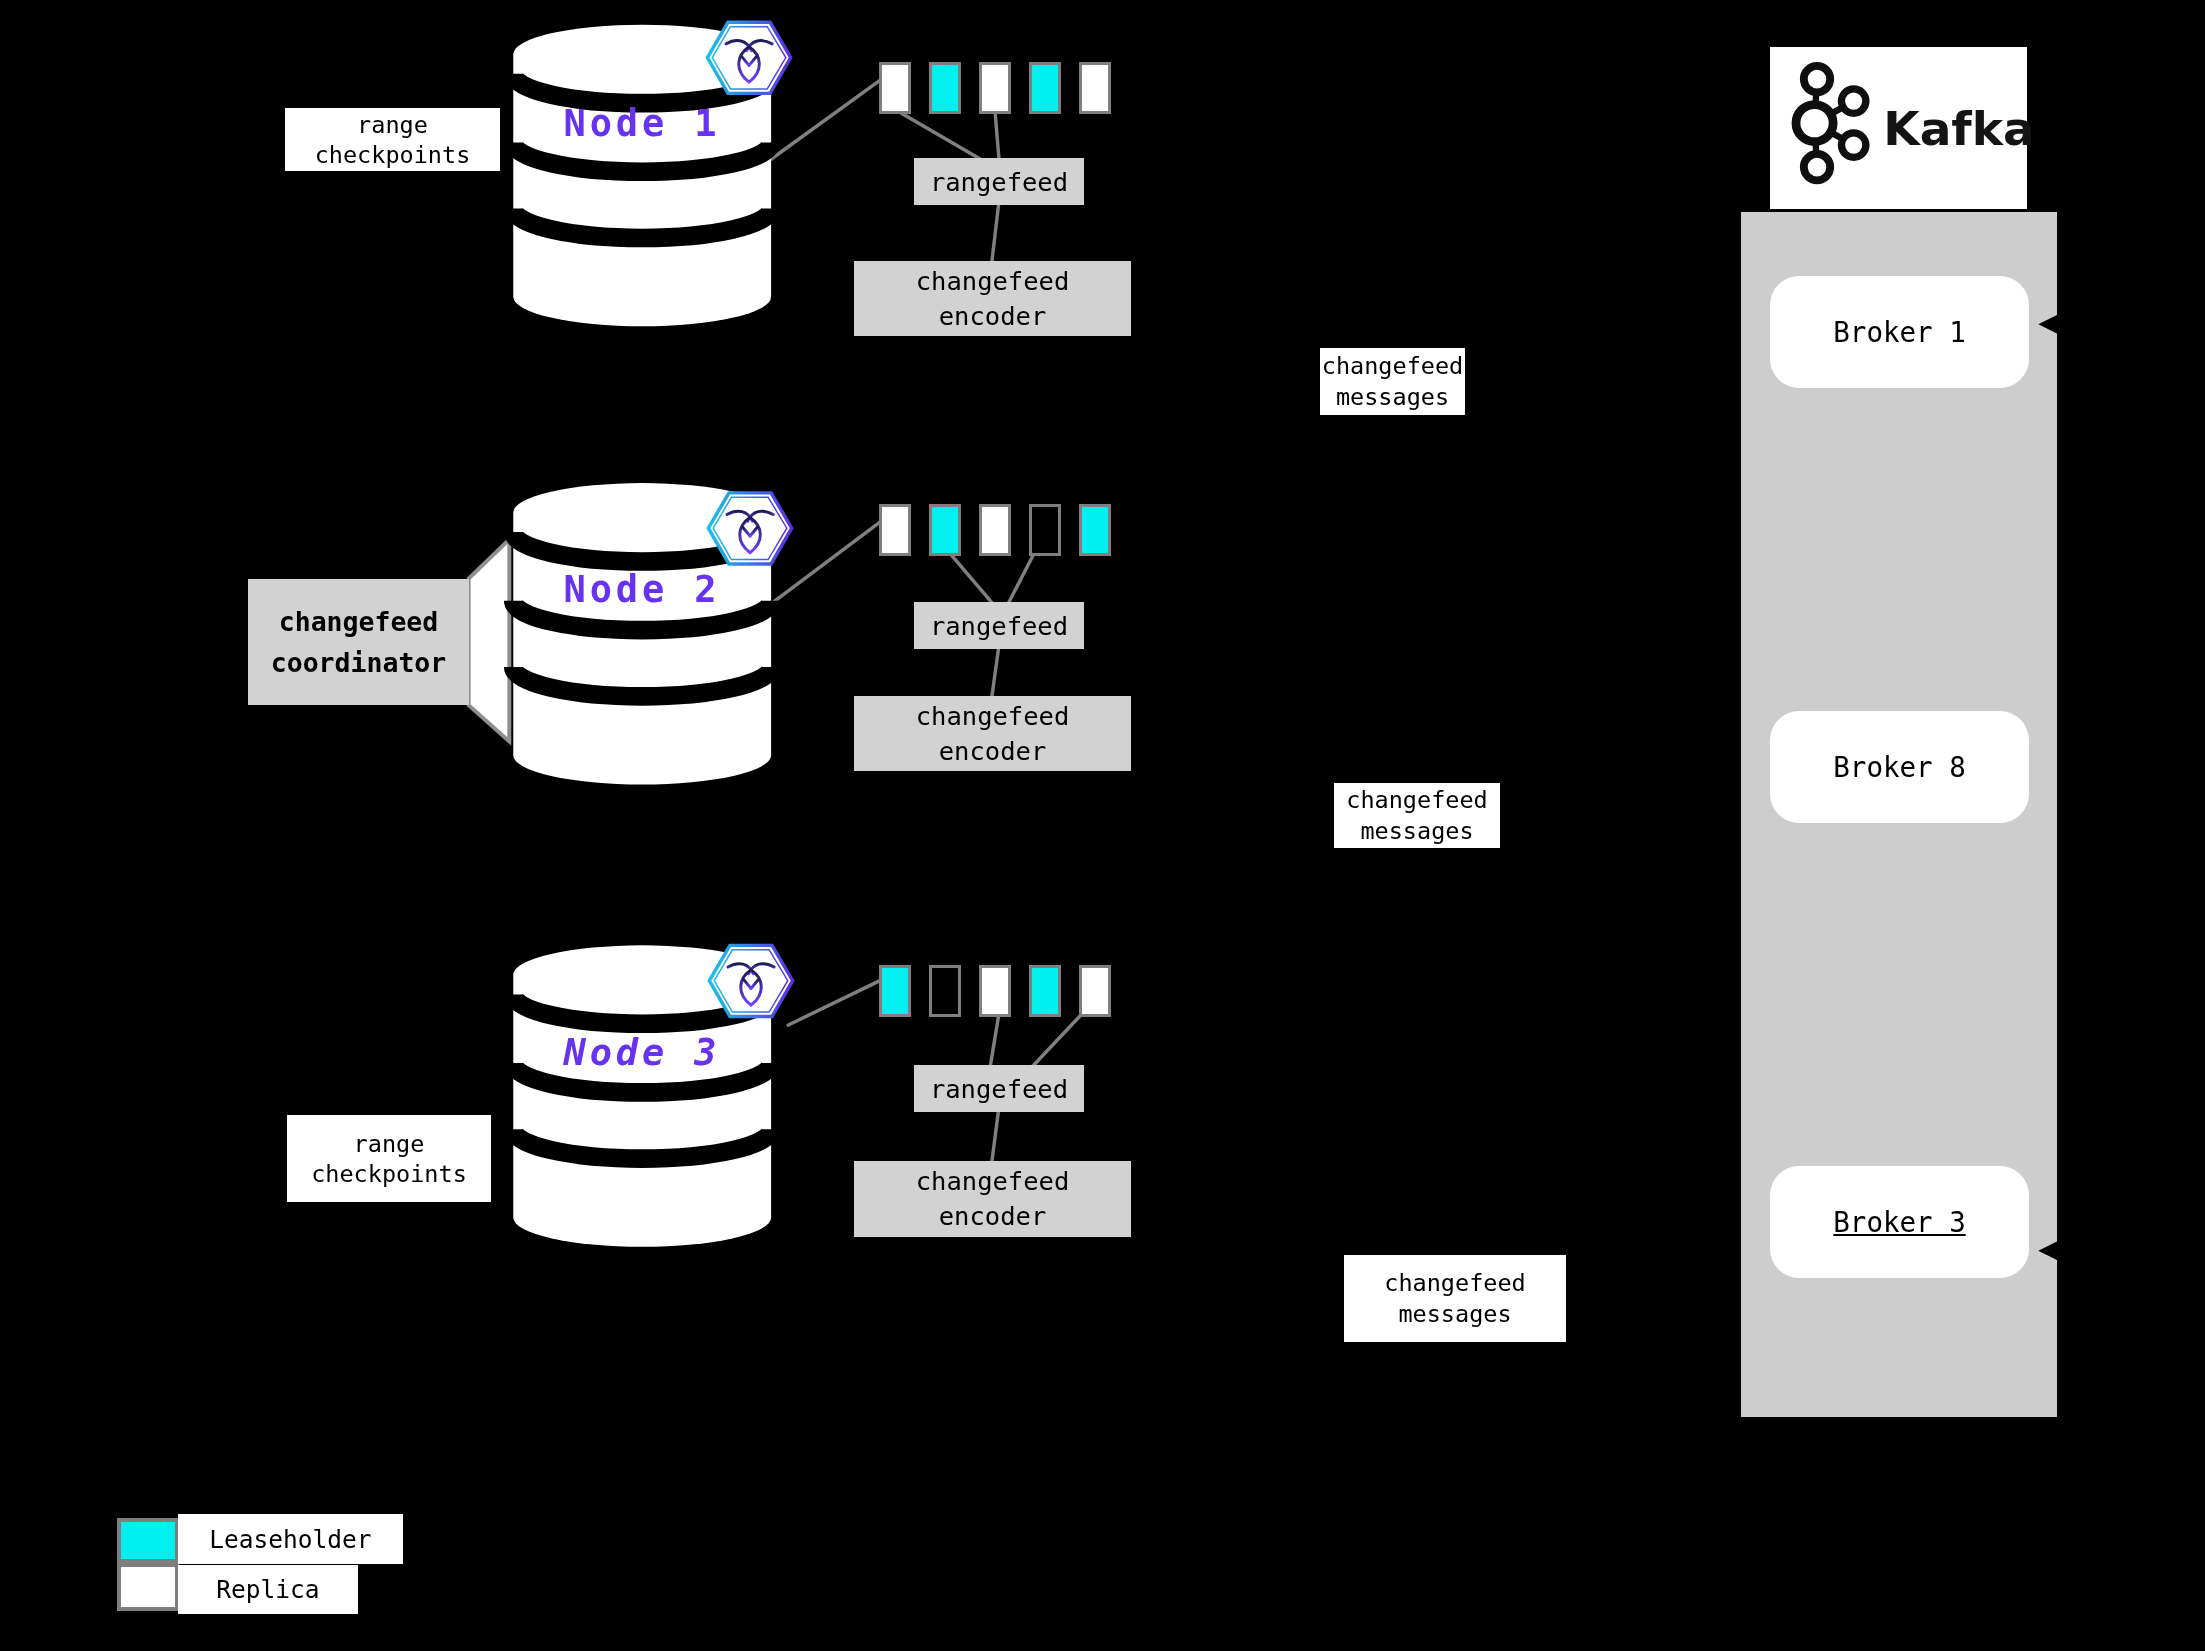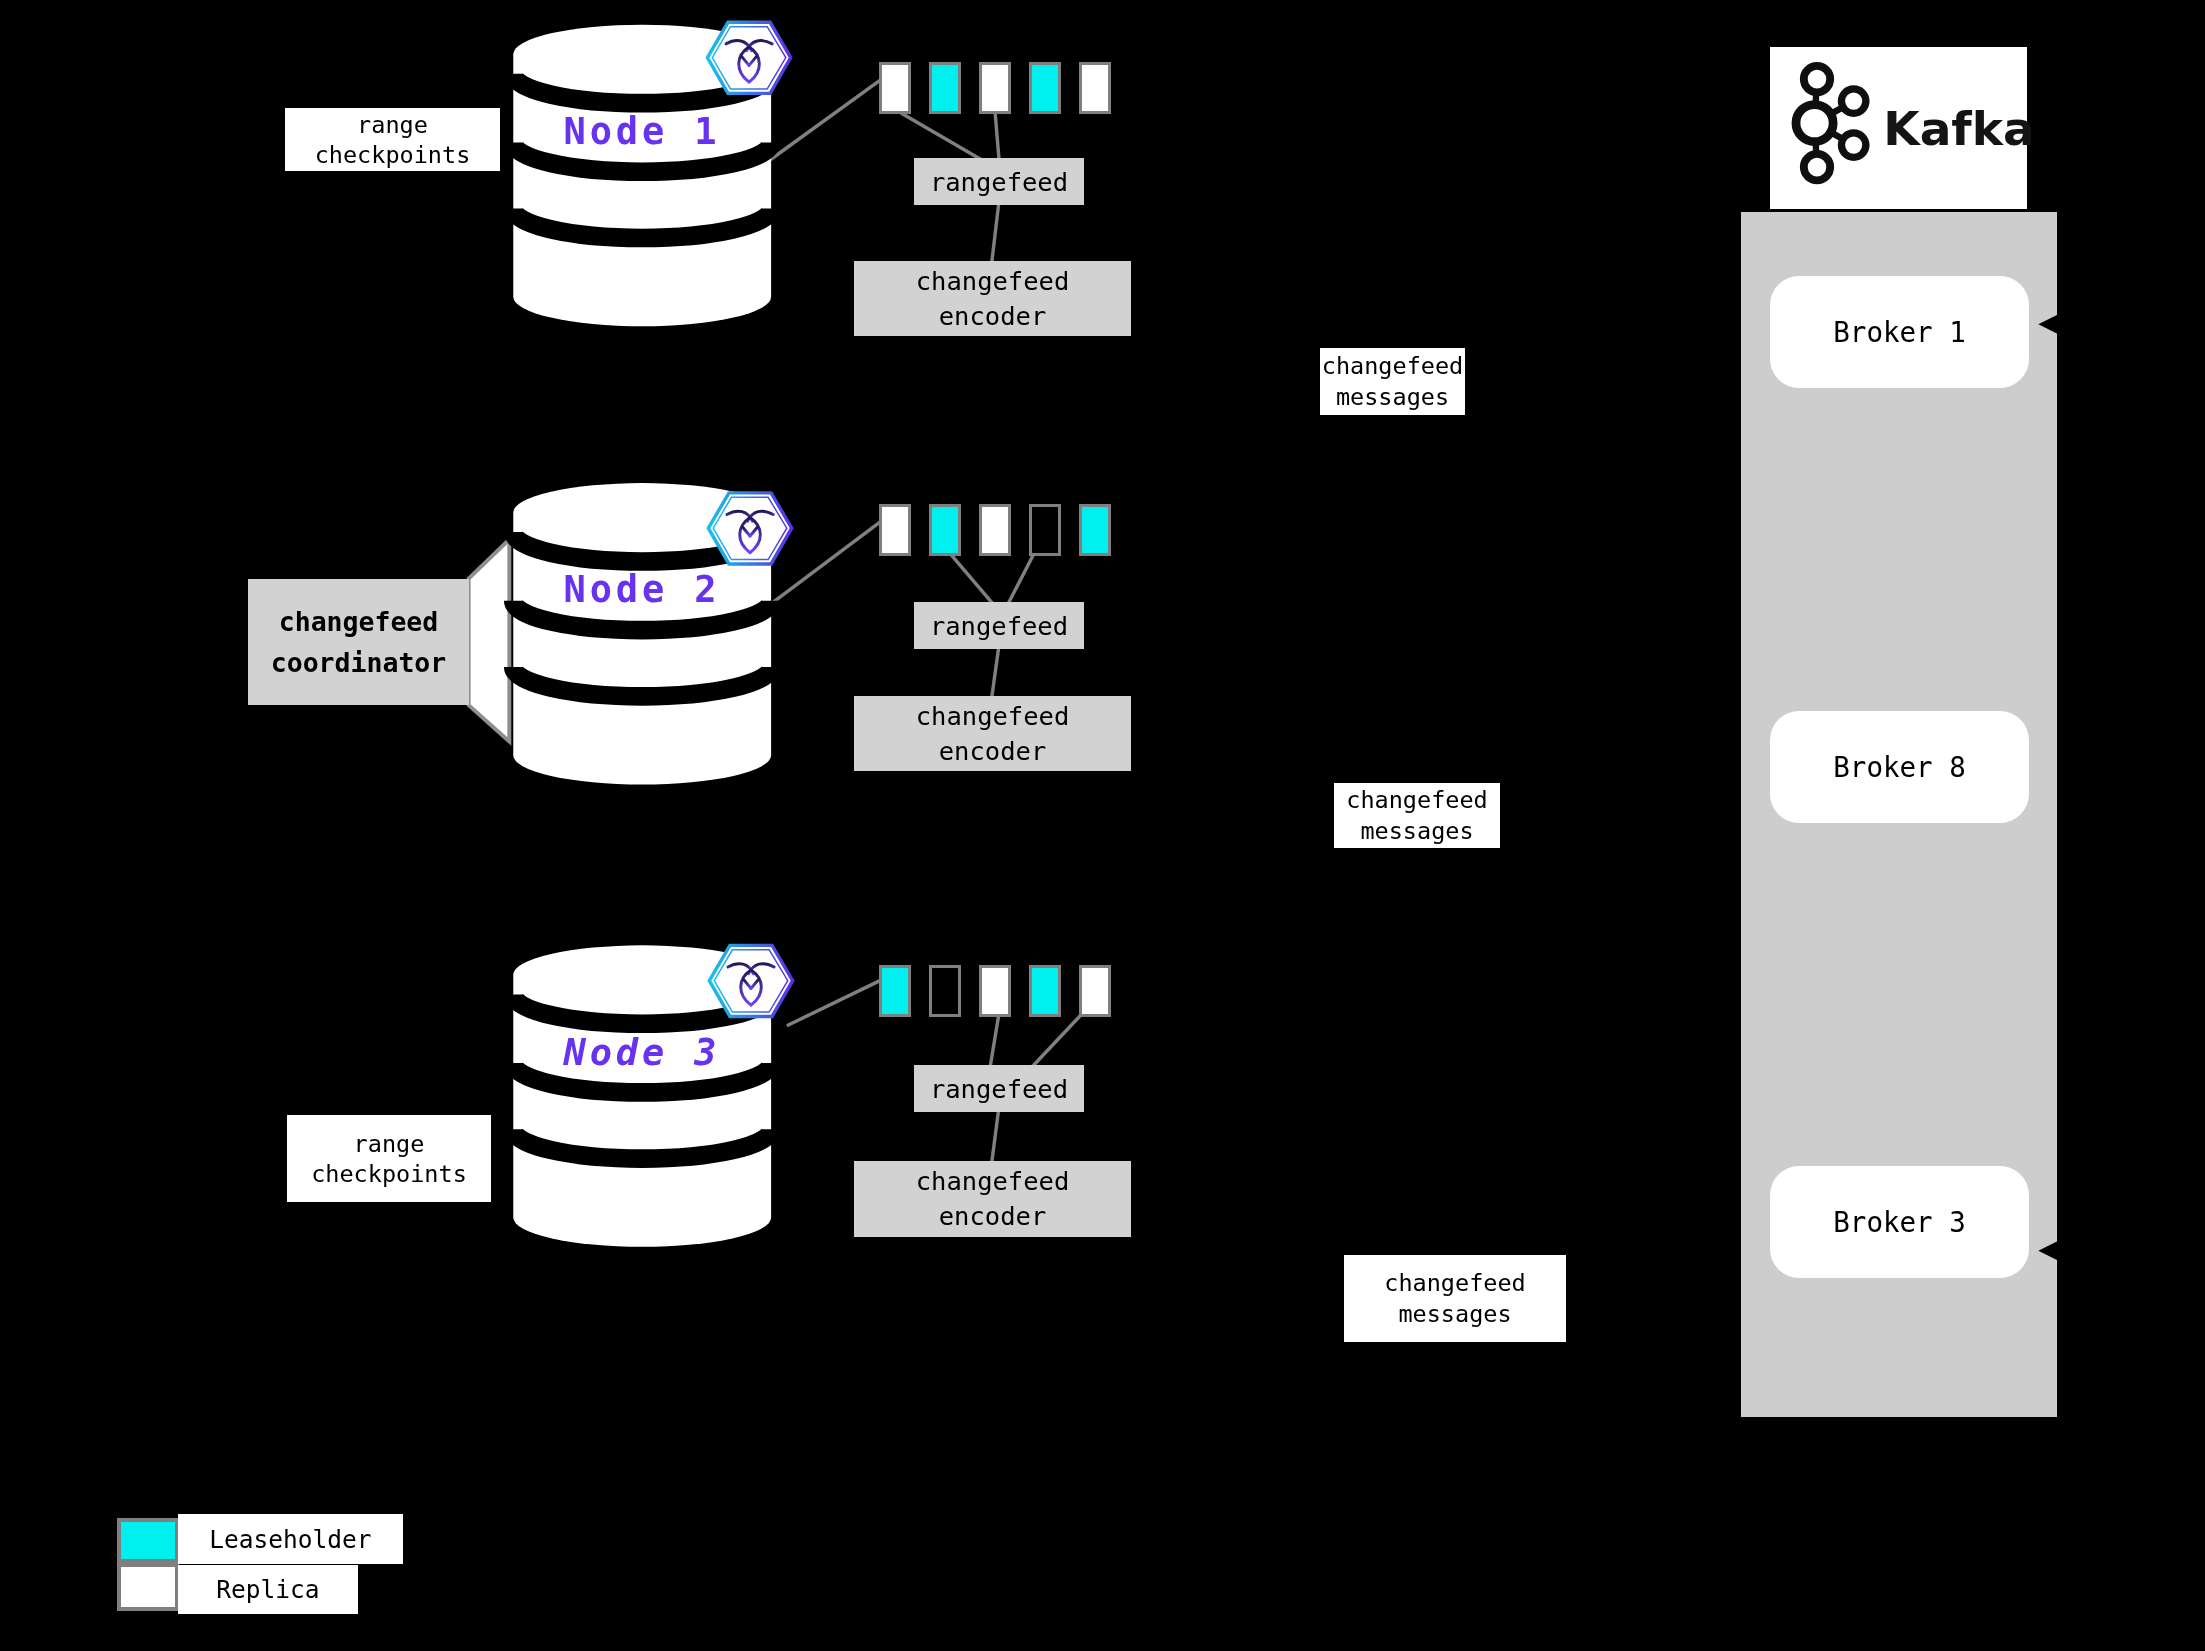--- a/index.html
+++ b/index.html
@@ -97,21 +97,21 @@
     <use href="#cylinder" x="1045" y="985"></use>
     <use href="#cylinder" x="1045" y="1928"></use>
 
     <use href="#crdb-hex" x="1443" y="45"></use>
     <use href="#crdb-hex" x="1445" y="1005"></use>
     <use href="#crdb-hex" x="1447" y="1928"></use>
   </svg>
 
   <div class="abs whitebox center pre checkpoints" style="left:285px;top:108px;width:215px;height:63px;">range
 checkpoints</div>
-  <div class="abs center node-label" style="left:512px;top:112px;width:260px;height:39px;">Node 1</div>
+  <div class="abs center node-label" style="left:512px;top:104px;width:260px;height:39px;">Node 1</div>
   <div class="abs range-box" style="left: 879px; top: 62px; background: rgb(255, 255, 255);"></div>
   <div class="abs range-box" style="left: 929px; top: 62px; background: rgb(0, 239, 239);"></div>
   <div class="abs range-box" style="left: 979px; top: 62px; background: rgb(255, 255, 255);"></div>
   <div class="abs range-box" style="left: 1029px; top: 62px; background: rgb(0, 239, 239);"></div>
   <div class="abs range-box" style="left: 1079px; top: 62px; background: rgb(255, 255, 255);"></div>
   <div class="abs center rangefeed" style="left:914px;top:158px;width:170px;height:47px;">rangefeed</div>
   <div class="abs center pre encoder" style="left:854px;top:261px;width:277px;height:75px;">changefeed
 encoder</div>
   <div class="abs center pre messages" style="left:1320px;top:348px;width:145px;height:67px;">changefeed
 messages</div>
@@ -160,21 +160,21 @@
         <circle cx="55" cy="215" r="27" stroke-width="16"></circle>
         <circle cx="130" cy="80" r="25" stroke-width="15"></circle>
         <circle cx="130" cy="170" r="25" stroke-width="15"></circle>
       </g>
     </svg>
     <div class="abs center kafka-word" style="left:123px;top:0px;width:132px;height:162px;text-align:right;">Kafka</div>
   </div>
 
   <div class="abs center broker" style="left:1770px;top:276px;width:259px;height:112px;">Broker 1</div>
   <div class="abs center broker" style="left:1770px;top:711px;width:259px;height:112px;">Broker 8</div>
-  <div class="abs center broker" style="left:1770px;top:1166px;width:259px;height:112px;">Broker 3</div>
+  <div class="abs center broker" style="left:1770px;top:1166px;width:259px;height:112px;text-decoration:underline;">Broker 3</div>
 
 
   <div class="abs legend-swatch" style="left: 117px; top: 1518px; height: 45px; background: rgb(0, 239, 239);"></div>
   <div class="abs legend-swatch" style="left: 117px; top: 1563px; height: 48px; background: rgb(255, 255, 255);"></div>
   <div class="abs center legend-label" style="left:178px;top:1514px;width:225px;height:50px;">Leaseholder</div>
   <div class="abs center legend-label" style="left:178px;top:1565px;width:180px;height:49px;">Replica</div>
 
   <svg class="layer" width="2205" height="1652" viewBox="0 0 4498 3369" style="pointer-events:none;">
     <polygon class="arrowhead" points="4158,661 4200,640 4200,682"></polygon>
     <polygon class="arrowhead" points="4158,2551 4200,2530 4200,2572"></polygon>

